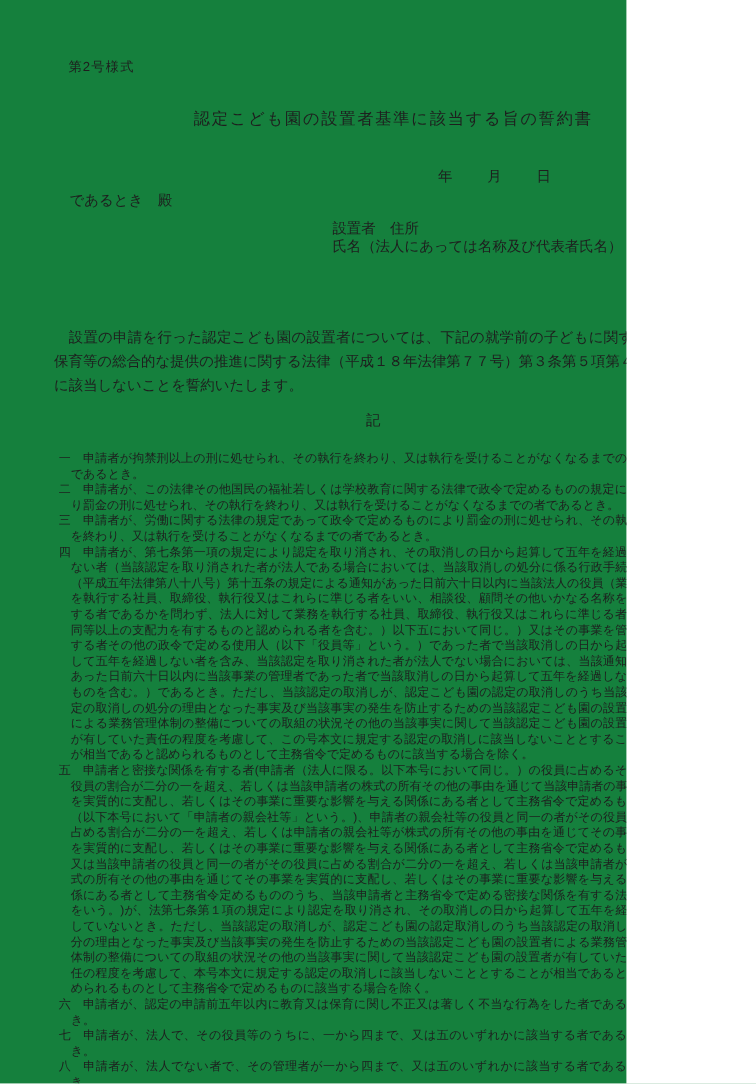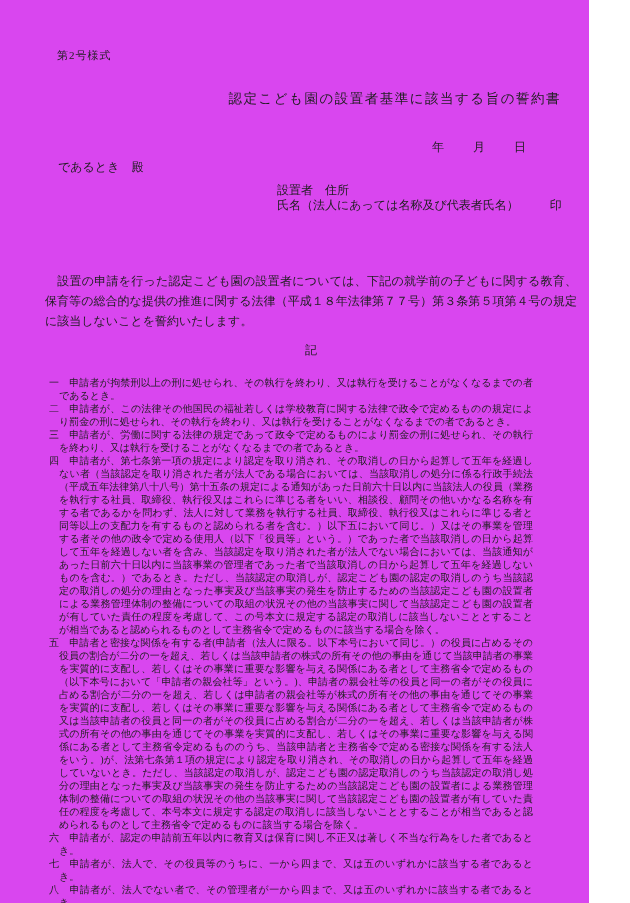--- a/index.html
+++ b/index.html
@@ -1,21 +1,21 @@
 <!DOCTYPE html>
 <html lang="ja"><head>
 <meta charset="utf-8">
 <style>
   html, body { margin: 0; padding: 0; background: #ffffff; }
   .page {
     position: relative;
-    width: 589px;
+    width: 522px;
     height: 903px;
-    background: #d946ef;
-    font-family: Liberation Serif, serif;
+    background: #15803d;
+    font-family: Liberation Sans, sans-serif;
     color: #1e1e1e;
     overflow: hidden;
   }
   .form-no {
     position: absolute;
     left: 57px;
     top: 48px;
     font-size: 11px;
     letter-spacing: 1px;
   }

